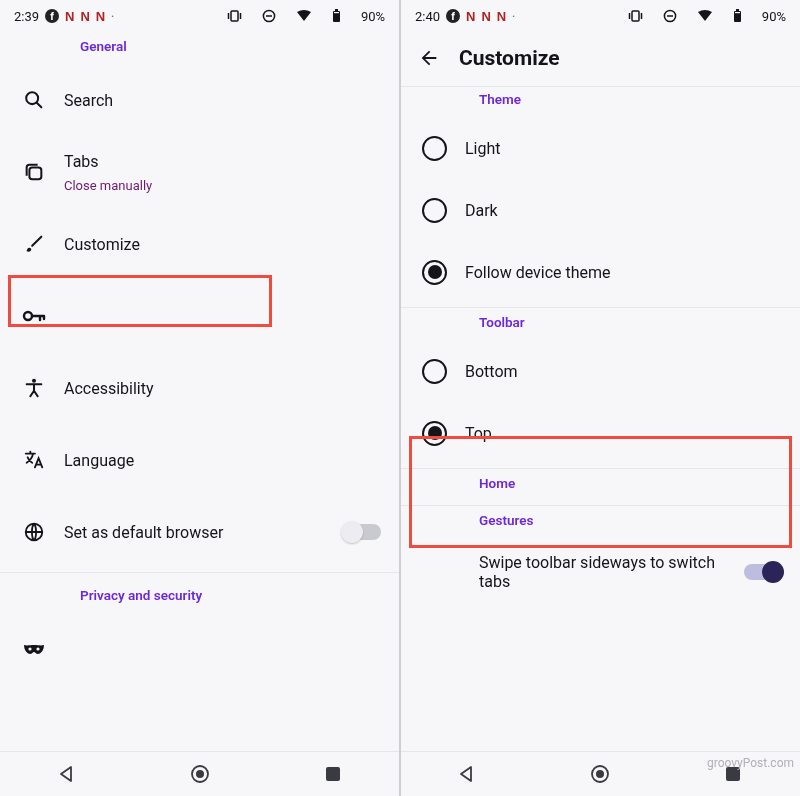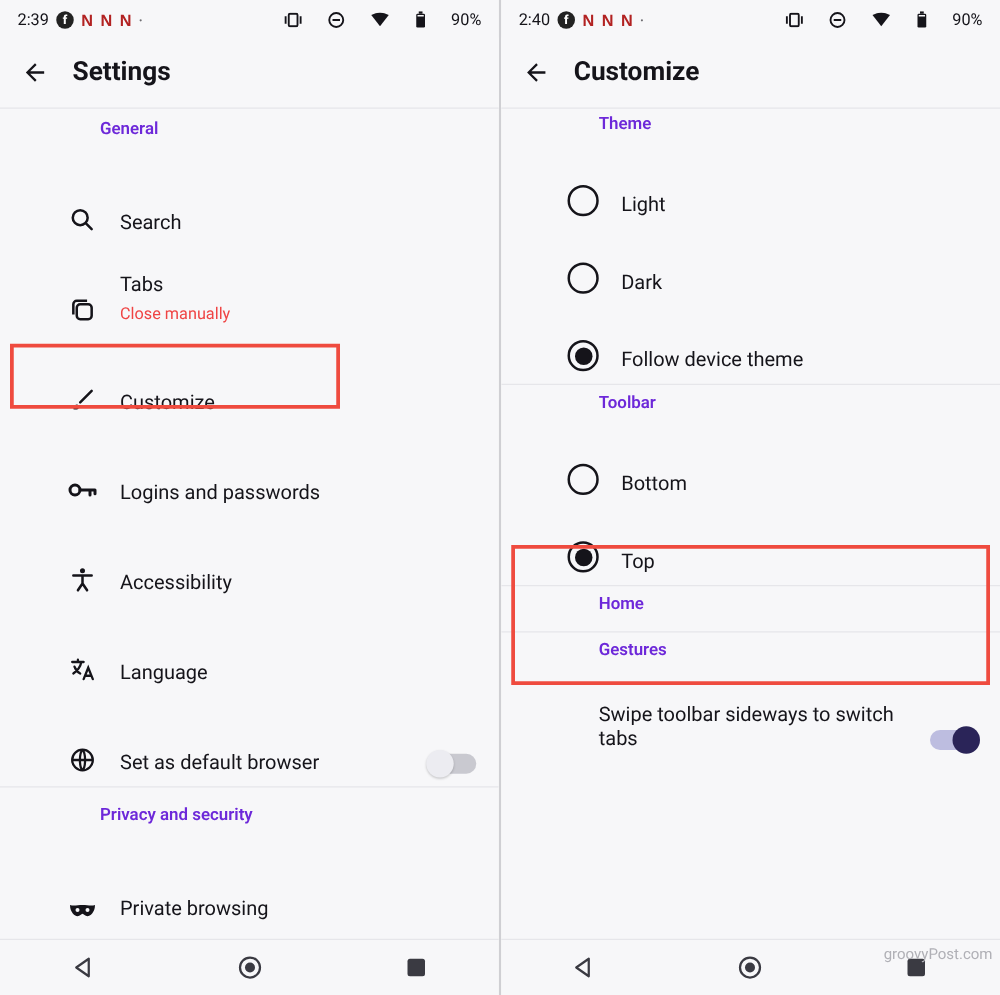--- a/index.html
+++ b/index.html
@@ -12,25 +12,25 @@
 .status-right{display:flex;align-items:center;gap:20px}
 .n{font-weight:800;color:#b22222;font-family:Arial,sans-serif;font-size:13px}
 .fb{width:14px;height:14px;background:#222;border-radius:50%;display:inline-flex;align-items:center;justify-content:center;color:#fff;font-weight:800;font-size:10px}
 .ic{display:inline-flex;align-items:center;justify-content:center}
 .appbar{display:flex;align-items:center;height:56px;padding:0 10px;border-bottom:1px solid #e6e6ea;background:#f7f7f9}
 .back{width:36px;height:36px;display:flex;align-items:center;justify-content:center;border-radius:18px}
 .appbar h1{margin:0 0 0 12px;font-size:21px;font-weight:700;color:#15141a}
 .content{flex:1;overflow:hidden;padding-top:4px}
 .sec-title{font-size:13.5px;font-weight:600;color:#6d28d9;padding:4px 22px 10px 80px}
 .sec-title.left0{padding-left:80px}
-.row{display:flex;align-items:flex-end;min-height:60px;padding:6px 18px 6px 36px}
+.row{display:flex;align-items:center;min-height:60px;padding:6px 18px 6px 4px}
 .row .slot{width:60px;display:flex;justify-content:center;align-items:center;color:#15141a}
 .row .txt{flex:1;display:flex;flex-direction:column}
 .row .label{font-size:16px;color:#15141a}
-.row .sub{font-size:13px;color:#ef4444;margin-top:7px}
+.row .sub{font-size:13px;color:#701a75;margin-top:7px}
 .row .trailing{display:flex;align-items:center}
 .hr{height:1px;background:#e6e6ea;margin:4px 0 2px 0}
 .radio{width:21px;height:21px;border:2.4px solid #15141a;border-radius:50%;position:relative}
 .radio.on::after{content:"";position:absolute;inset:3.5px;border-radius:50%;background:#15141a}
 .toggle{width:38px;height:16px;border-radius:20px;position:relative}
 .toggle .knob{width:22px;height:22px;border-radius:50%;position:absolute;top:-3px}
 .toggle.off{background:#c9c9d0}
 .toggle.off .knob{left:-2px;background:#ececf1;box-shadow:0 1px 2px rgba(0,0,0,.2)}
 .toggle.on{background:#bdbde0}
 .toggle.on .knob{right:-2px;background:#2a2458}
@@ -78,28 +78,20 @@
             <svg width="9" height="14" viewBox="0 0 9 14">
               <rect x="1" y="2" width="7" height="11" rx="1" fill="#15141a"></rect>
               <rect x="3" y="0" width="3" height="2" fill="#15141a"></rect>
               <rect x="2" y="3" width="5" height="1.2" fill="#f7f7f9"></rect>
             </svg>
           </span>
       <span>90%</span>
     </div>
   </div>
 
-  <div class="appbar">
-    <div class="back">
-      <svg width="22" height="22" viewBox="0 0 24 24">
-            <path d="M20 11H7.8l5.6-5.6L12 4l-8 8 8 8 1.4-1.4L7.8 13H20z" fill="#15141a"></path>
-          </svg>
-    </div>
-    <h1>Settings</h1>
-  </div>
 
   <div class="content">
     <div class="sec-title left0">General</div>
 
     <div class="row">
       <div class="slot">
             <span>
               <svg width="22" height="22" viewBox="0 0 24 24">
                 <circle cx="10" cy="10" r="6.5" fill="none" stroke="#15141a" stroke-width="2.2"></circle>
                 <path d="M15 15l5 5" stroke="#15141a" stroke-width="2.2" stroke-linecap="round"></path>
@@ -141,23 +133,20 @@
     </div>
 
     <div class="row">
       <div class="slot">
             <span>
               <svg width="24" height="22" viewBox="0 0 24 22">
                 <circle cx="6" cy="11" r="4" fill="none" stroke="#15141a" stroke-width="2.4"></circle>
                 <path d="M10 11h12M18 11v4M22 11v3" stroke="#15141a" stroke-width="2.4" stroke-linecap="round"></path>
               </svg>
             </span>
-          </div>
-      <div class="txt">
-            <span class="label">Logins and passwords</span>
           </div>
     </div>
 
     <div class="row">
       <div class="slot">
             <span>
               <svg width="22" height="22" viewBox="0 0 24 24">
                 <circle cx="12" cy="4" r="2.2" fill="#15141a"></circle>
                 <path d="M4 8h16M12 8v7M12 15l-4 6M12 15l4 6" stroke="#15141a" stroke-width="2.2" stroke-linecap="round"></path>
               </svg>
@@ -206,23 +195,20 @@
 
     <div class="row">
       <div class="slot">
             <span>
               <svg width="24" height="16" viewBox="0 0 24 16">
                 <path d="M2 4c0 6 4 9 6 9s3-2 4-2 2 2 4 2 6-3 6-9c-3 1-6 0-10 0S5 5 2 4z" fill="#15141a"></path>
                 <circle cx="8" cy="8" r="1.6" fill="#f7f7f9"></circle>
                 <circle cx="16" cy="8" r="1.6" fill="#f7f7f9"></circle>
               </svg>
             </span>
-          </div>
-      <div class="txt">
-            <span class="label">Private browsing</span>
           </div>
     </div>
 
     <div class="row">
       
       
     </div>
   </div>
 
   <div class="navbar">

